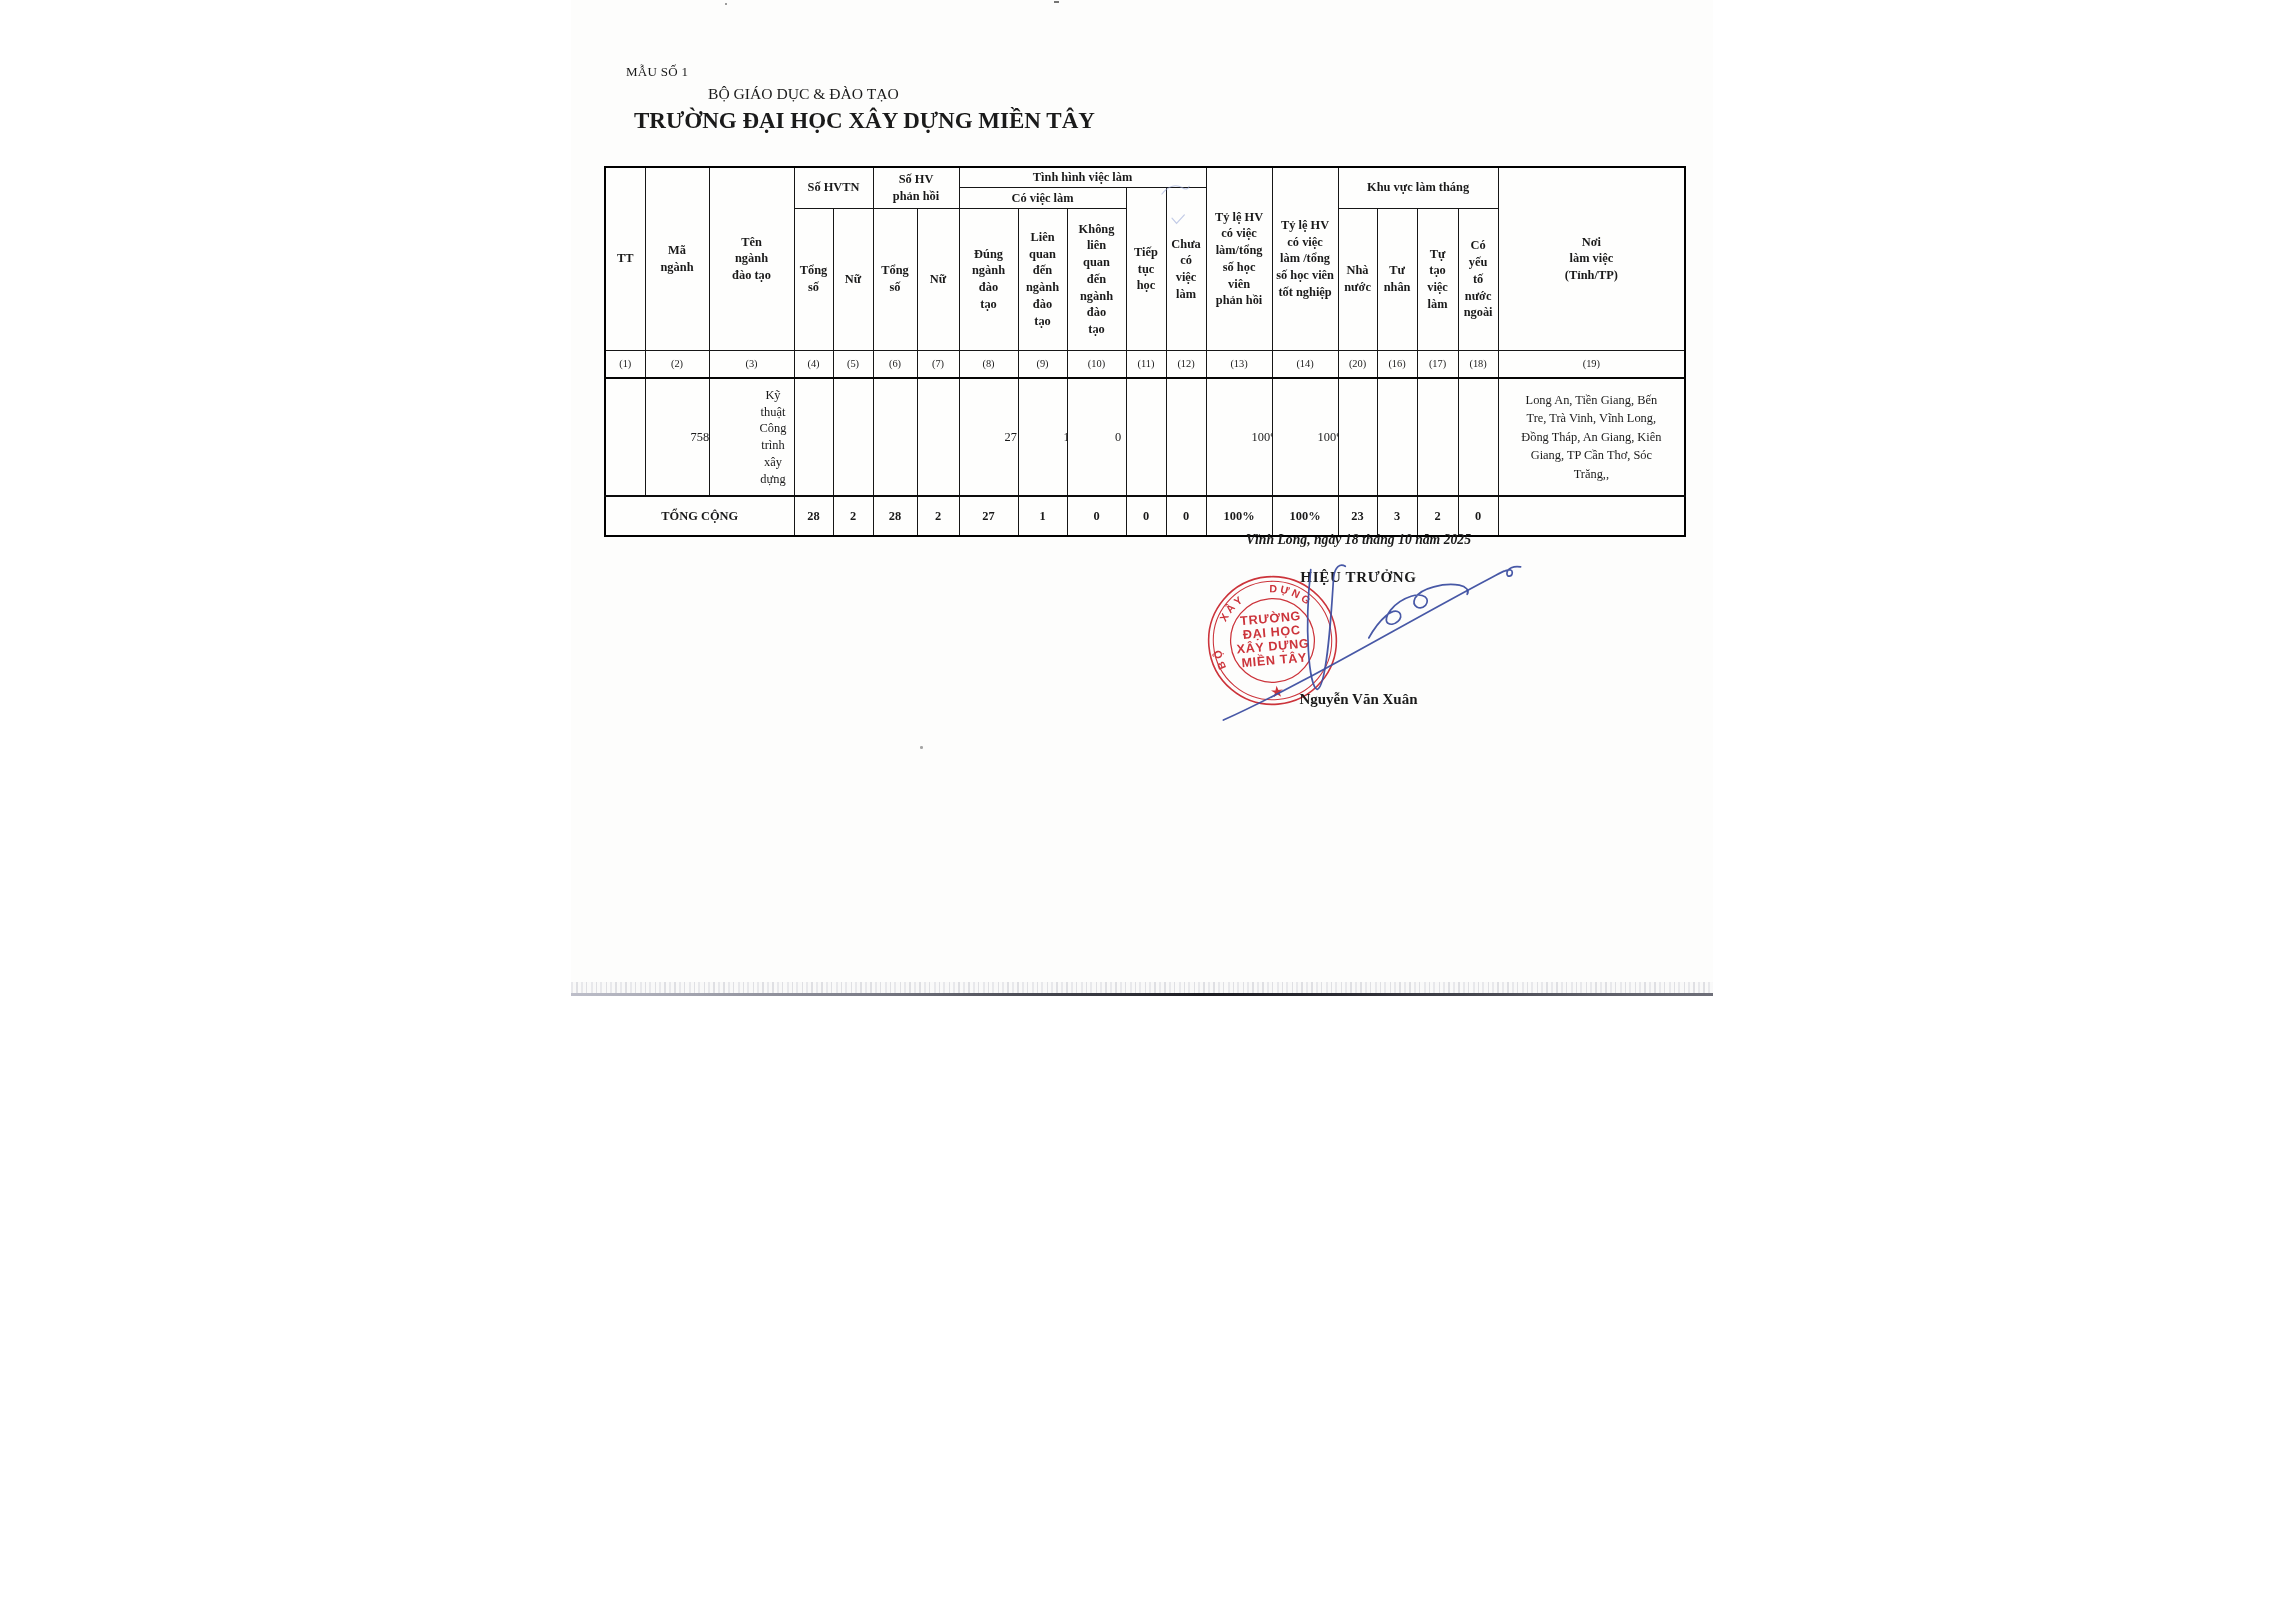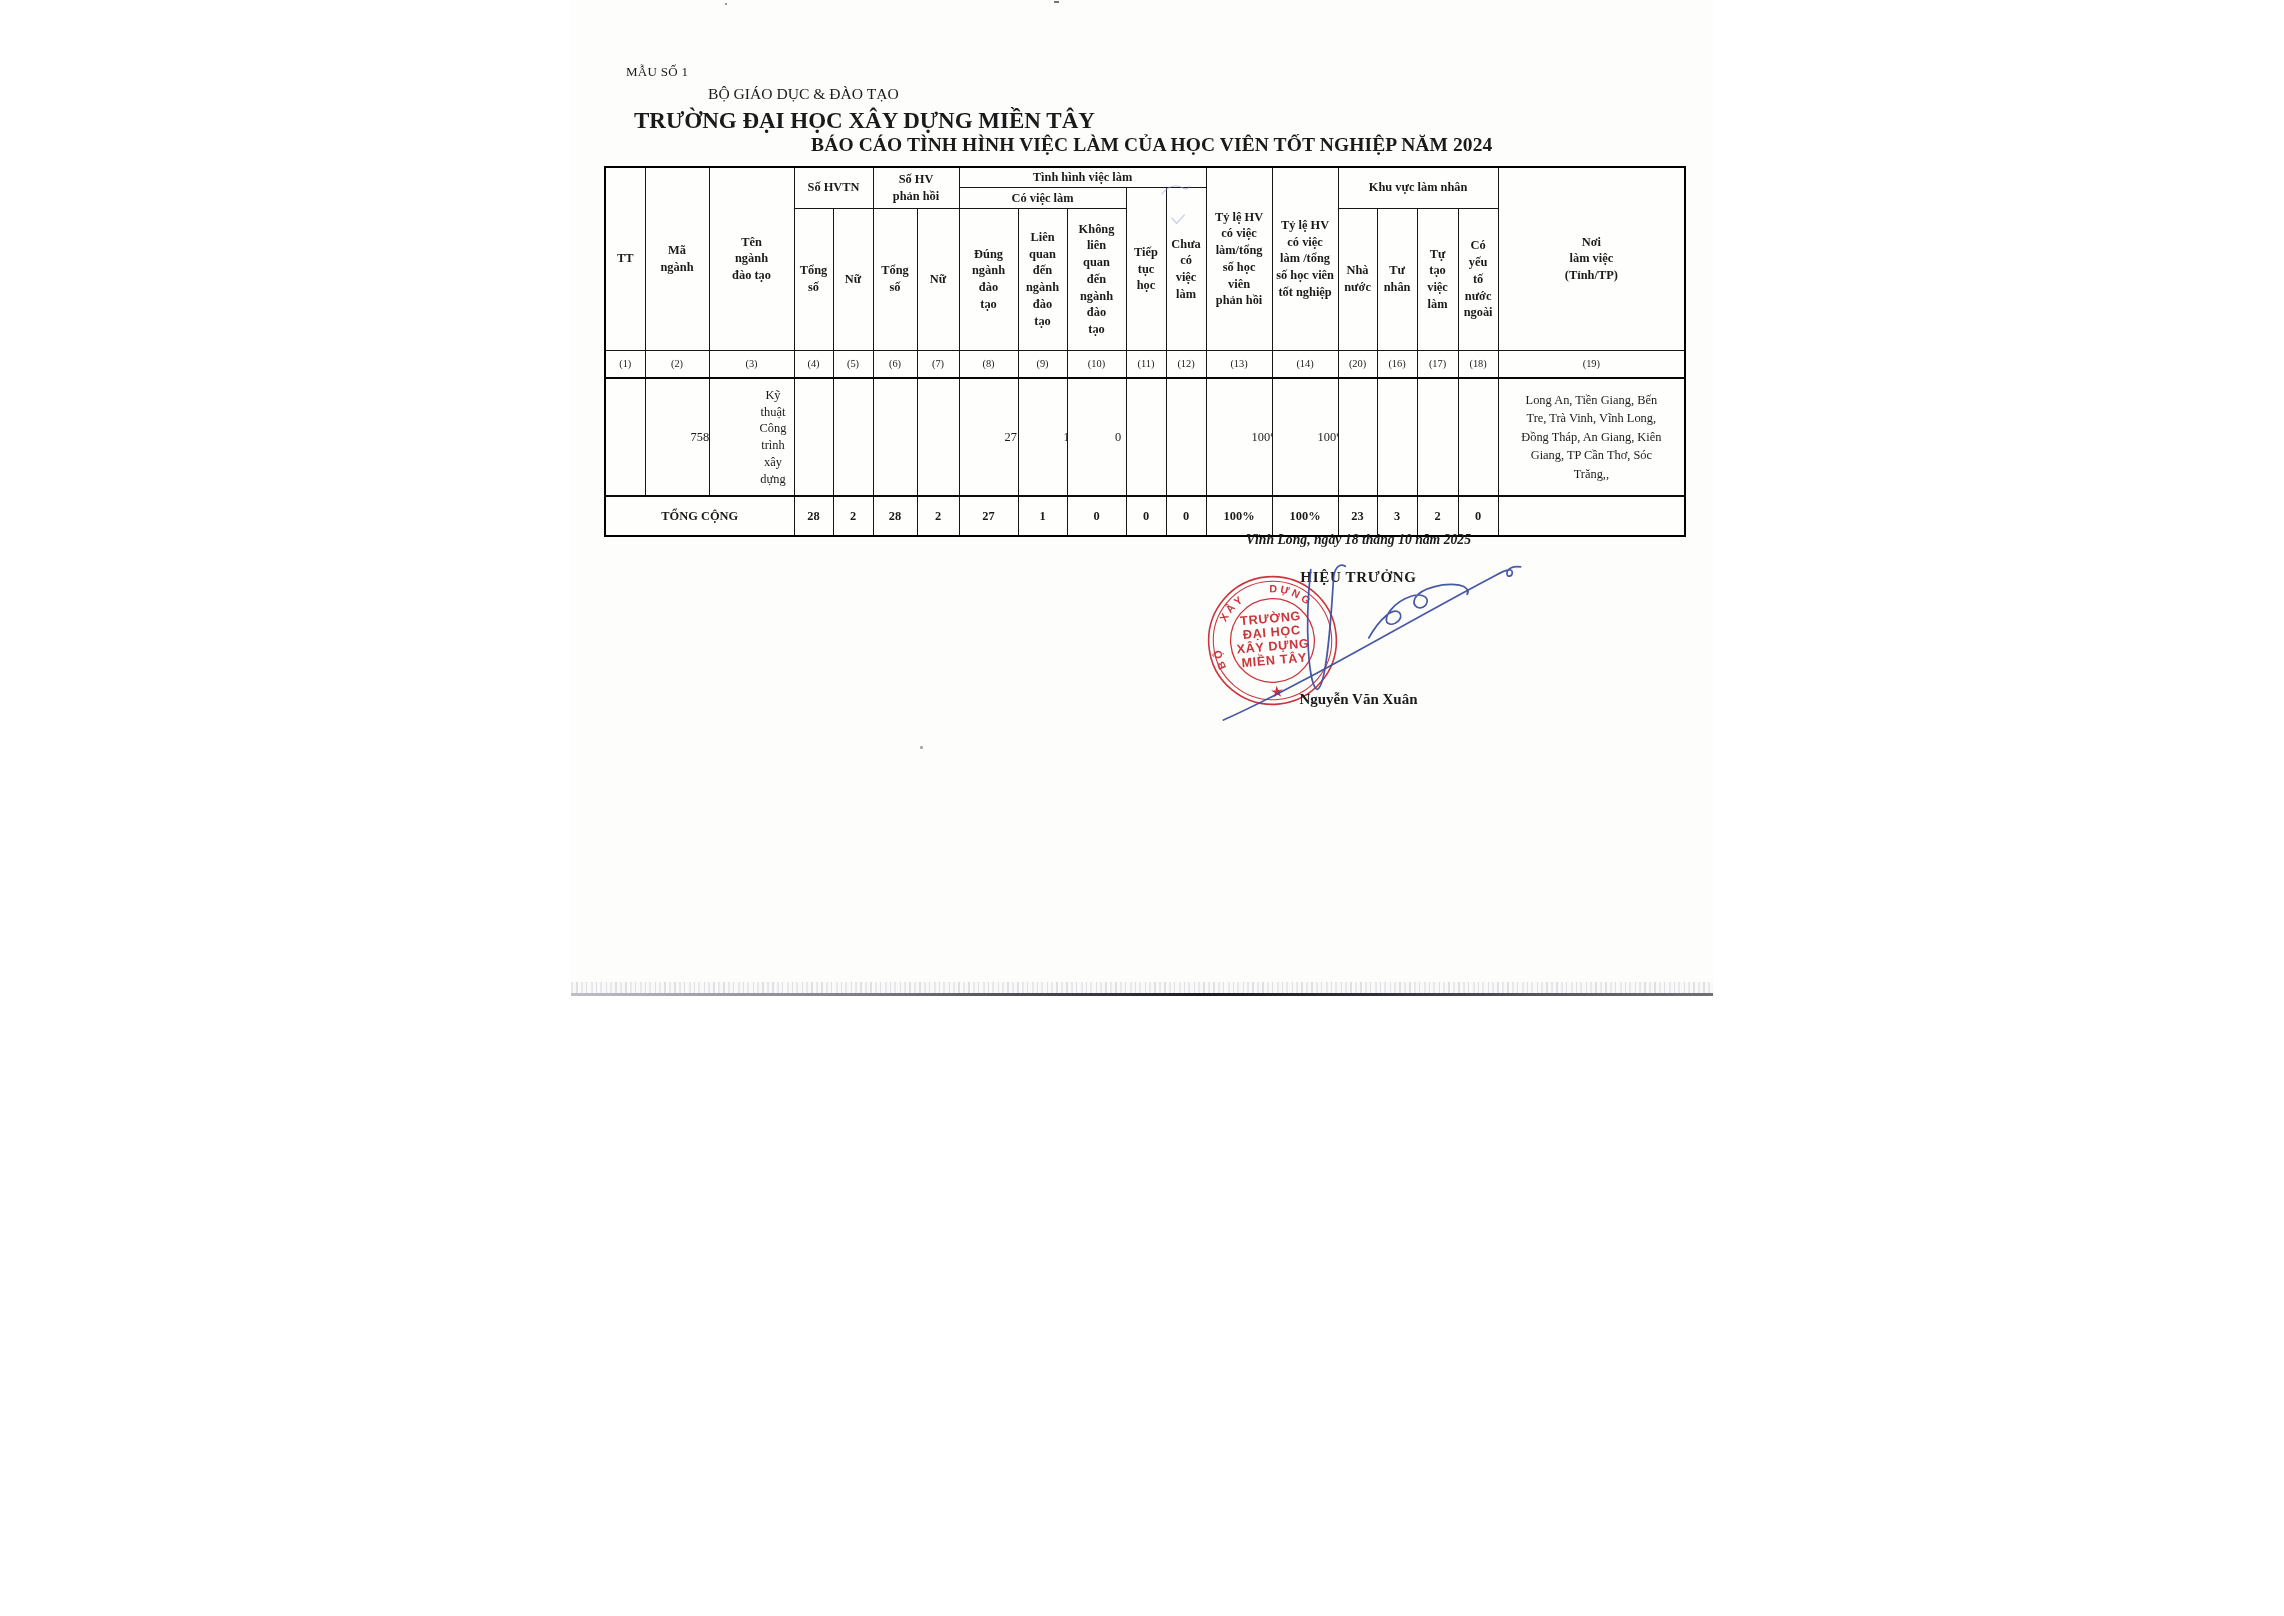--- a/index.html
+++ b/index.html
@@ -72,21 +72,20 @@
       #4a4b54 40%,#1b1b21 55%,#2e2e36 70%,#55565f 85%,#6e6f79 100%);}
 </style>
 </head>
 <body>
 
 <div class="page">
 
   <div class="form-label">MẪU SỐ 1</div>
   <div class="ministry">BỘ GIÁO DỤC &amp; ĐÀO TẠO</div>
   <div class="university">TRƯỜNG ĐẠI HỌC XÂY DỰNG MIỀN TÂY</div>
-  <div class="doc-title">BÁO CÁO TÌNH HÌNH VIỆC LÀM CỦA HỌC VIÊN TỐT NGHIỆP NĂM 2024</div>
 
   <table class="report">
     <colgroup>
       <col style="width:40px">
         <col style="width:64px">
         <col style="width:85px">
       <col style="width:39px">
         <col style="width:40px">
         <col style="width:44px">
         <col style="width:42px">
@@ -119,21 +118,21 @@
 có việc
 làm/tổng
 số học
 viên
 phản hồi</td>
         <td class="hcell" rowspan="3">Tỷ lệ HV
 có việc
 làm /tổng
 số học viên
 tốt nghiệp</td>
-        <td class="gcell" colspan="4" rowspan="2">Khu vực làm nhân</td>
+        <td class="gcell" colspan="4" rowspan="2">Khu vực làm tháng</td>
         <td class="gcell" rowspan="3">Nơi
 làm việc
 (Tỉnh/TP)</td>
       </tr>
       <tr class="h-b">
         <td class="gcell" colspan="3">Có việc làm</td>
         <td class="hcell" rowspan="2">Tiếp
 tục
 học</td>
         <td class="hcell" rowspan="2">Chưa

